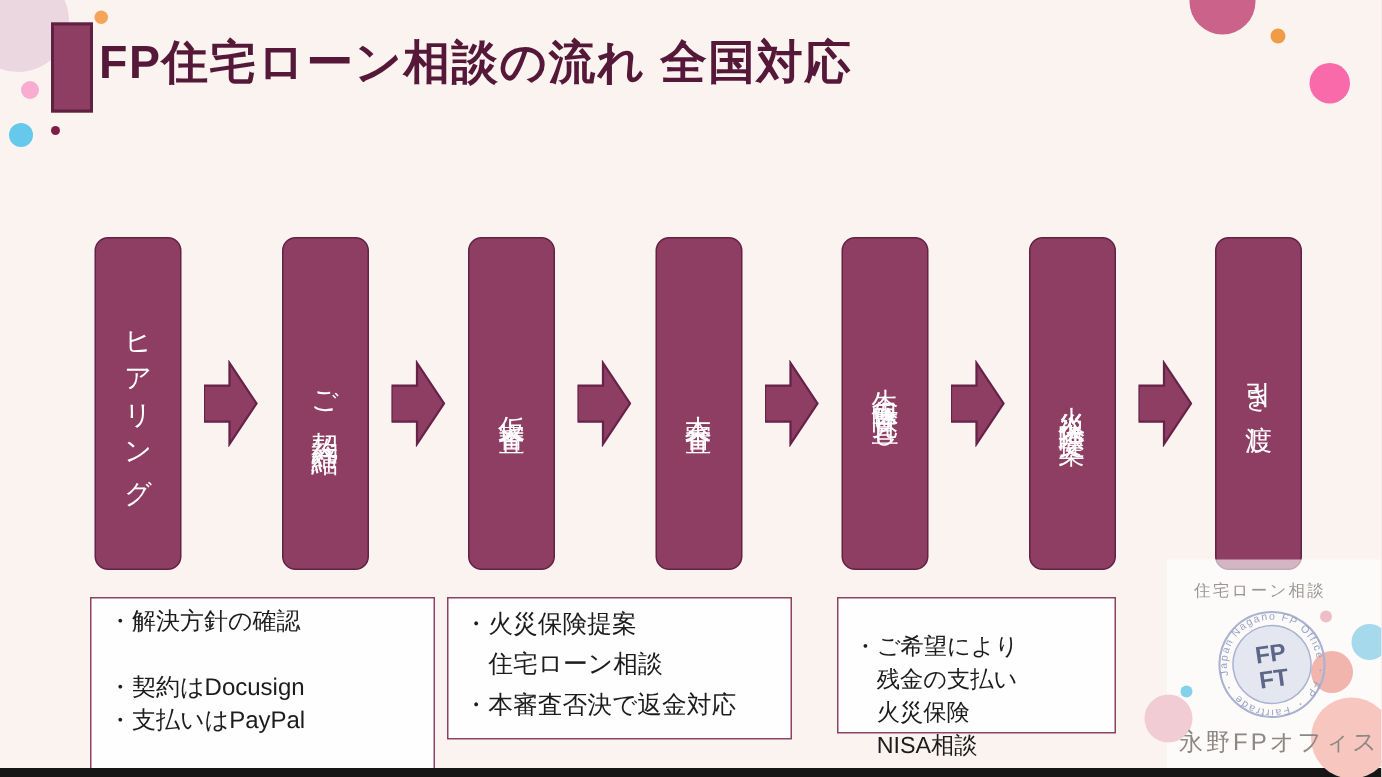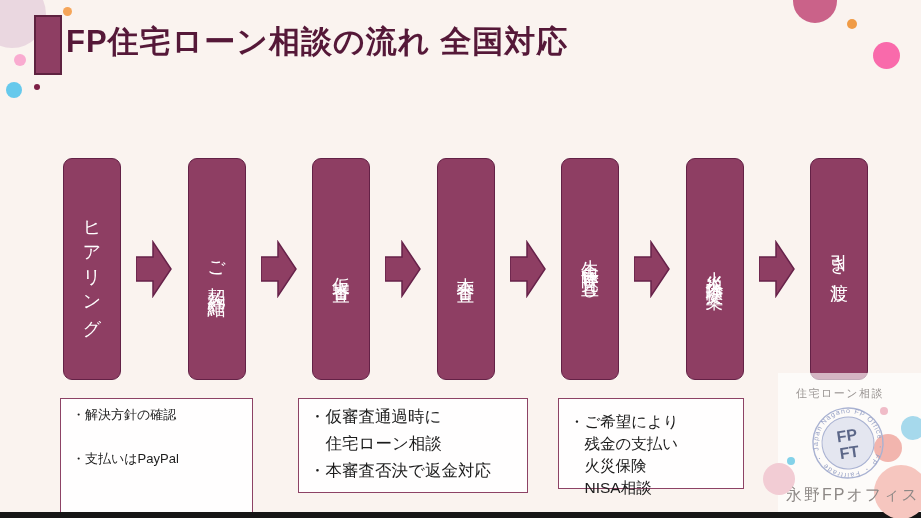--- a/index.html
+++ b/index.html
@@ -56,25 +56,25 @@
   .flow-arrow { width: 36px; height: 58px; flex: 0 0 auto; }
 
   
   .note {
     position: absolute;
     background: #fffefe;
     border: 1.4px solid #8d4265;
     color: #1c1c1c;
     z-index: 2;
   }
-  .note-contract  { left: 60px;  top: 398px; width: 193px; height: 116px; padding: 5px 4px 0 11px; font-size: 13px; }
+  .note-contract  { left: 60px;  top: 398px; width: 230px; height: 116px; padding: 5px 4px 0 11px; font-size: 16px; }
   .note-contract  .note-line { line-height: 22px; min-height: 22px; white-space: nowrap; }
   .note-screening { left: 298px; top: 398px; width: 230px; height: 95px;  padding: 4px 4px 0 10px; font-size: 16.5px; }
   .note-screening .note-line { line-height: 27px; min-height: 27px; white-space: nowrap; }
-  .note-insurance { left: 558px; top: 398px; width: 186px; height: 91px;  padding: 12px 4px 0 10px; font-size: 15.5px; }
+  .note-insurance { left: 558px; top: 398px; width: 186px; height: 91px;  padding: 22px 4px 0 10px; font-size: 15.5px; }
   .note-insurance .note-line { line-height: 22px; min-height: 22px; white-space: nowrap; }
 
   
   .watermark-card {
     position: absolute; left: 778px; top: 373px;
     width: 143px; height: 145px;
     background: rgba(255,255,255,0.62);
     z-index: 3;
   }
   .wm-circle { z-index: 4; }
@@ -156,24 +156,25 @@
         <polygon points="0,17 17,17 17,2 35,29 17,56 17,41 0,41" fill="#8e3e63" stroke="#67224a" stroke-width="1.5"></polygon>
       </svg>
     <div class="flow-step">
         <span class="flow-step-label">引き渡し</span>
       </div>
   </div>
 
   <div class="note note-contract">
     <div class="note-line">・解決方針の確認</div>
     <div class="note-line"></div>
+    <div class="note-line">・契約はDocusign</div>
     <div class="note-line">・支払いはPayPal</div>
   </div>
   <div class="note note-screening">
-    <div class="note-line">・仮審査通過時に</div>
+    <div class="note-line">・火災保険提案</div>
     <div class="note-line">　住宅ローン相談</div>
     <div class="note-line">・本審査否決で返金対応</div>
   </div>
   <div class="note note-insurance">
     <div class="note-line">・ご希望により</div>
     <div class="note-line">　残金の支払い</div>
     <div class="note-line">　火災保険</div>
     <div class="note-line">　NISA相談</div>
   </div>
 

